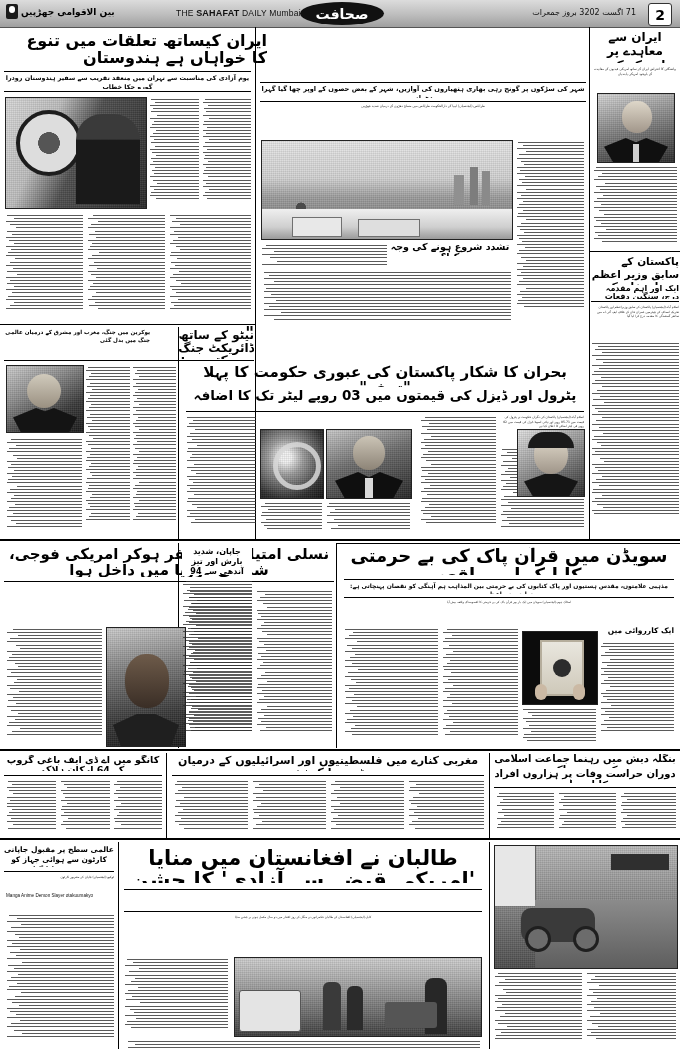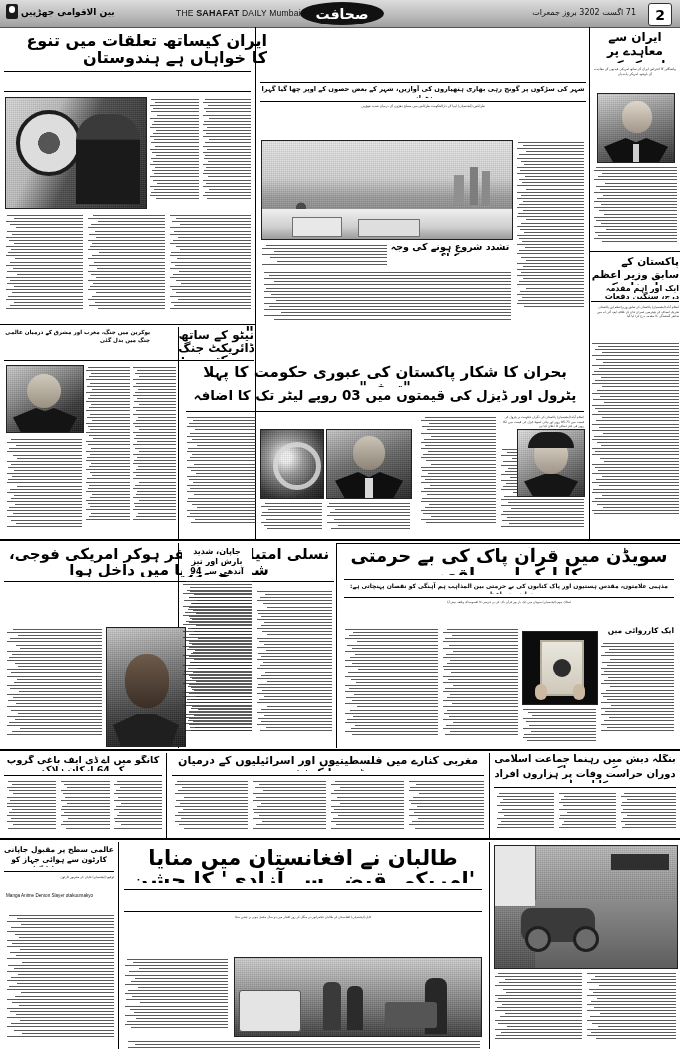--- a/index.html
+++ b/index.html
@@ -96,20 +96,23 @@
     <div class="row-sep-th" style="left:0;top:722px;width:680px;"></div>
     <div class="row-sep-th" style="left:0;top:811px;width:680px;"></div>
     <div class="row-sep" style="left:0;top:297px;width:255px;"></div>
     <div class="row-sep" style="left:589px;top:224px;width:91px;"></div>
     <div class="row-sep" style="left:336px;top:516px;width:344px;"></div>
 
     <div class="blk" style="left:4px;top:6px;width:247px;height:34px;margin-left:16px;">
       <div class="urdu hl h-lg">ایران کیساتھ تعلقات میں تنوع کا خواہاں ہے ہندوستان</div>
     </div>
     <div class="row-sep" style="left:4px;top:44px;width:247px;"></div>
+    <div class="blk" style="left:4px;top:47px;width:247px;height:15px;">
+      <div class="sub urdu">یوم آزادی کی مناسبت سے تہران میں منعقد تقریب سے سفیر ہندوستان رودرا گورو چکا خطاب</div>
+    </div>
     <div class="row-sep" style="left:4px;top:64px;width:247px;"></div>
 
     <div class="photo" style="position:absolute;left:5px;top:70px;width:140px;height:110px;
         background:linear-gradient(115deg,#d8d8d8 0%,#bdbdbd 30%,#4e4e4e 52%,#2b2b2b 100%);">
       <div class="ph-grain"></div>
       <div style="position:absolute;left:10px;top:12px;width:58px;height:58px;border-radius:50%;
            border:4px solid #1d1d1d;background:radial-gradient(circle,#555 0 26%,#ddd 27% 100%);"></div>
       <div style="position:absolute;right:6px;top:16px;width:64px;height:90px;border-radius:26px 26px 0 0;
            background:linear-gradient(180deg,#3a3a3a 0 28%,#1a1a1a 29% 100%);"></div>
     </div>

